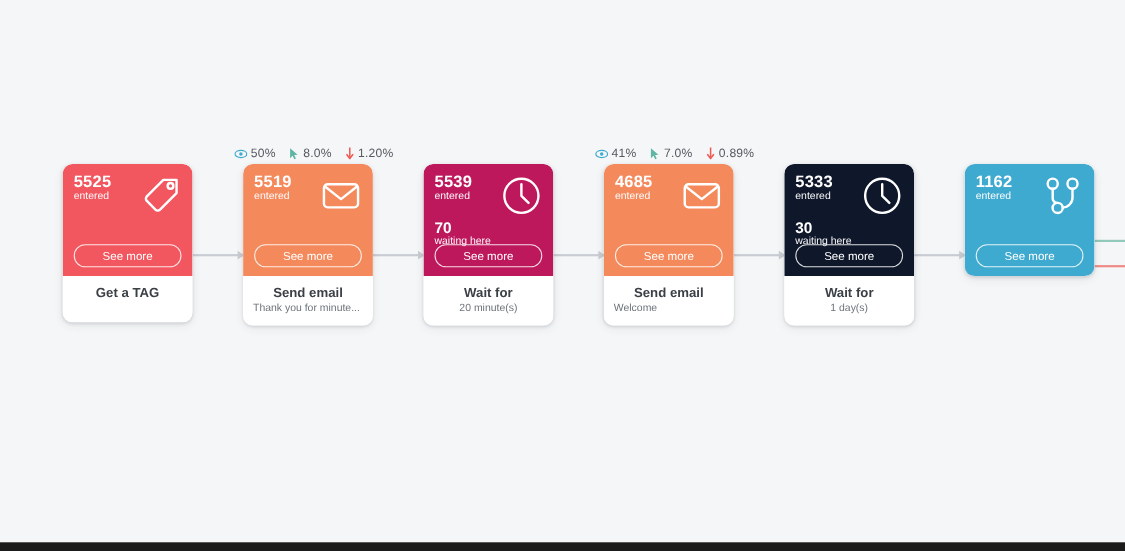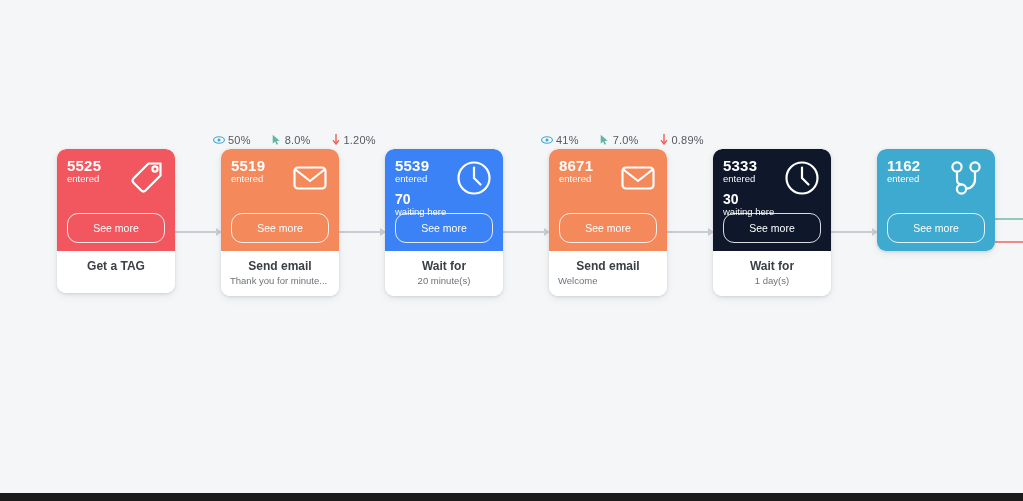--- a/index.html
+++ b/index.html
@@ -52,21 +52,21 @@
   }
   .branch-green { background: #93c9ba; }
   .branch-red   { background: #f08a86; }
 
   
   .metrics {
     position: absolute;
     top: 0;
     display: flex;
     align-items: center;
-    gap: 20px;
+    gap: 11px;
     font-size: 11px;
     color: #5b6168;
     white-space: nowrap;
   }
   .metric {
     display: flex;
     align-items: center;
     gap: 3px;
   }
   .metric svg { display: block; }
@@ -94,41 +94,41 @@
     font-weight: bold;
     line-height: 15px;
     letter-spacing: .2px;
   }
   .node-count-label {
     font-size: 9.5px;
     line-height: 12px;
     opacity: .97;
   }
   .node-wait {
-    margin-top: 7px;
+    margin-top: 15px;
     font-size: 14px;
     font-weight: bold;
     line-height: 14px;
   }
   .node-wait-label {
     font-size: 9.5px;
     line-height: 12px;
     opacity: .97;
   }
   .node-icon {
     position: absolute;
     right: 9px; top: 9px;
     width: 40px; height: 40px;
   }
   .node-icon svg { display: block; width: 40px; height: 40px; }
 
   .see-more {
     position: absolute;
     left: 10px; right: 10px; bottom: 8px;
-    height: 30px;
+    height: 21px;
     border: 1px solid rgba(255,255,255,.85);
     border-radius: 11px;
     color: #ffffff;
     font-size: 10.5px;
     display: flex;
     align-items: center;
     justify-content: center;
     background: transparent;
     cursor: pointer;
     font-family: "Liberation Sans", sans-serif;
@@ -262,42 +262,42 @@
         </div>
         <div class="see-more">See more</div>
       </div>
       <div class="node-foot">
         <div class="node-title">Send email</div>
         <div class="node-sub">Thank you for minute...</div>
       </div>
     </div>
 
     <div class="node" style="left:385px">
-      <div class="node-head" style="background:#3b82f6">
+      <div class="node-head" style="background:#be185d">
         <div class="node-count">5539</div>
         <div class="node-count-label">entered</div>
         <div class="node-wait">70</div>
         <div class="node-wait-label">waiting here</div>
         <div class="node-icon">
           <svg viewBox="0 0 40 40">
               <circle cx="20" cy="20" r="15.5" fill="none" stroke="#ffffff" stroke-width="2.2"></circle>
               <path d="M20 9.5 L20 20 L26.5 26.5" fill="none" stroke="#ffffff" stroke-width="2.2" stroke-linecap="round" stroke-linejoin="round"></path>
             </svg>
         </div>
         <div class="see-more">See more</div>
       </div>
       <div class="node-foot">
         <div class="node-title">Wait for</div>
         <div class="node-sub centered">20 minute(s)</div>
       </div>
     </div>
 
     <div class="node" style="left:549px">
       <div class="node-head" style="background:#f4895c">
-        <div class="node-count">8671</div>
+        <div class="node-count">4685</div>
         <div class="node-count-label">entered</div>
         <div class="node-icon">
           <svg viewBox="0 0 40 40">
               <rect x="4.5" y="9.5" width="31" height="21" rx="3.5" fill="none" stroke="#ffffff" stroke-width="2.2"></rect>
               <path d="M6 12 L20 23 L34 12" fill="none" stroke="#ffffff" stroke-width="2.2" stroke-linecap="round" stroke-linejoin="round"></path>
             </svg>
         </div>
         <div class="see-more">See more</div>
       </div>
       <div class="node-foot">

